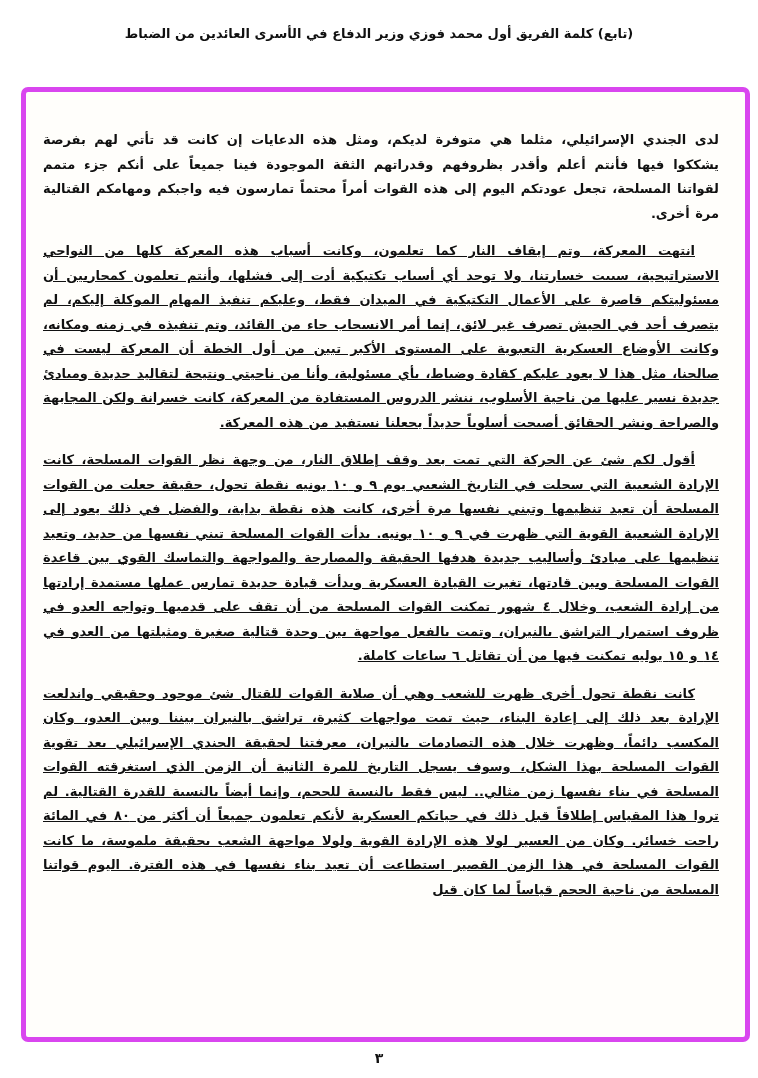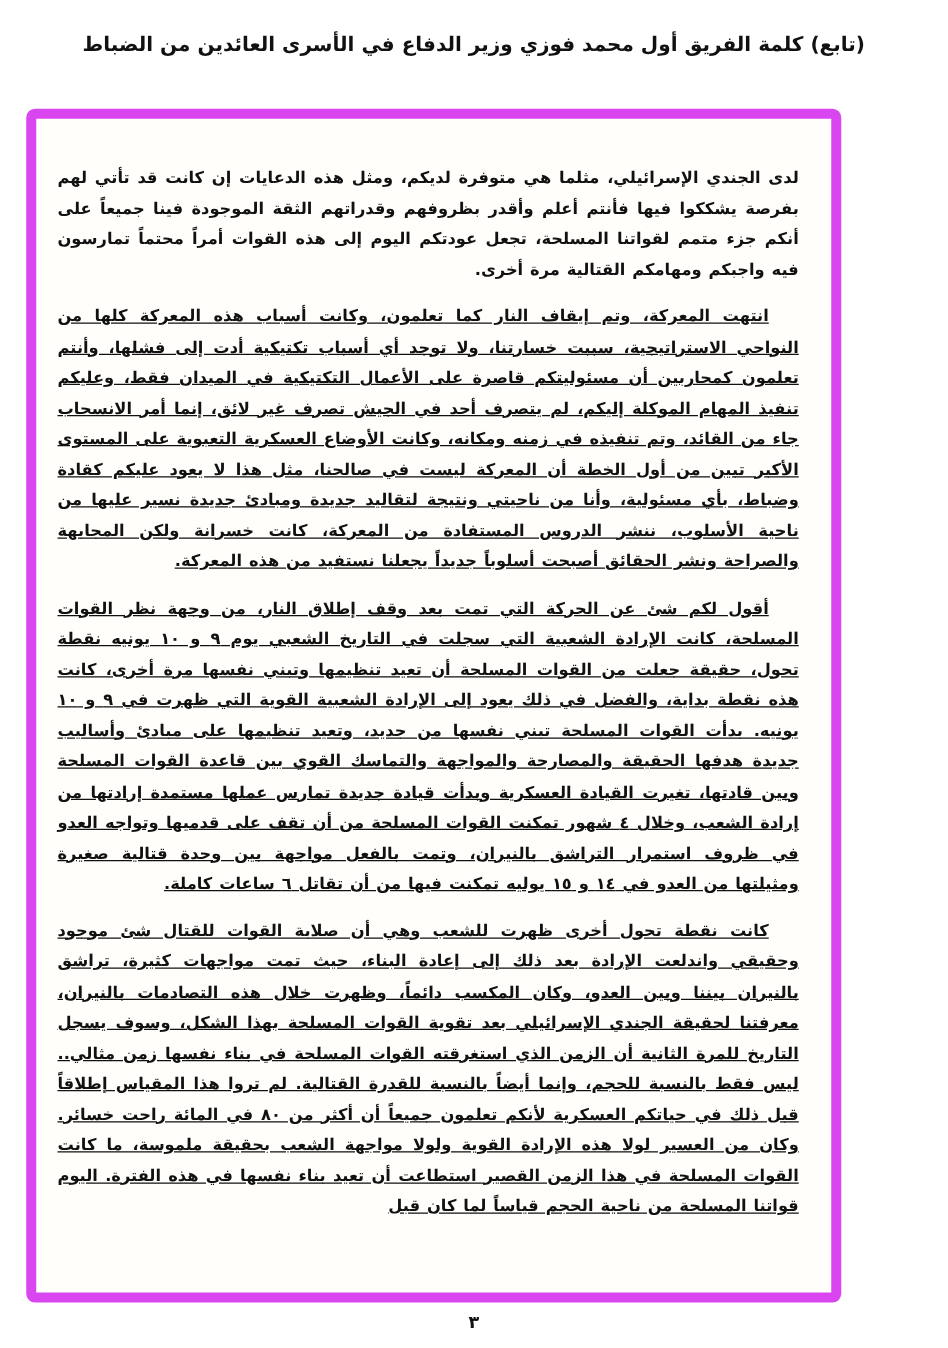--- a/index.html
+++ b/index.html
@@ -15,32 +15,32 @@
     color: #111;
     overflow: hidden;
   }
   .doc-title {
     position: absolute;
     top: 26px;
     left: 0;
     right: 0;
     text-align: center;
     direction: rtl;
-    font-size: 16px;
+    font-size: 13px;
     font-weight: bold;
     letter-spacing: 0.2px;
   }
   .green-frame {
     position: absolute;
     top: 87px;
     left: 21px;
-    width: 652px;
+    width: 729px;
     height: 955px;
     box-sizing: border-box;
-    border: 8px solid #d946ef;
+    border: 5px solid #d946ef;
     border-radius: 7px;
     background: #fffefb;
     padding: 36px 26px 20px 17px;
     overflow: hidden;
   }
   .body-text p {
     direction: rtl;
     unicode-bidi: embed;
     text-align: justify;
     font-size: 13px;

